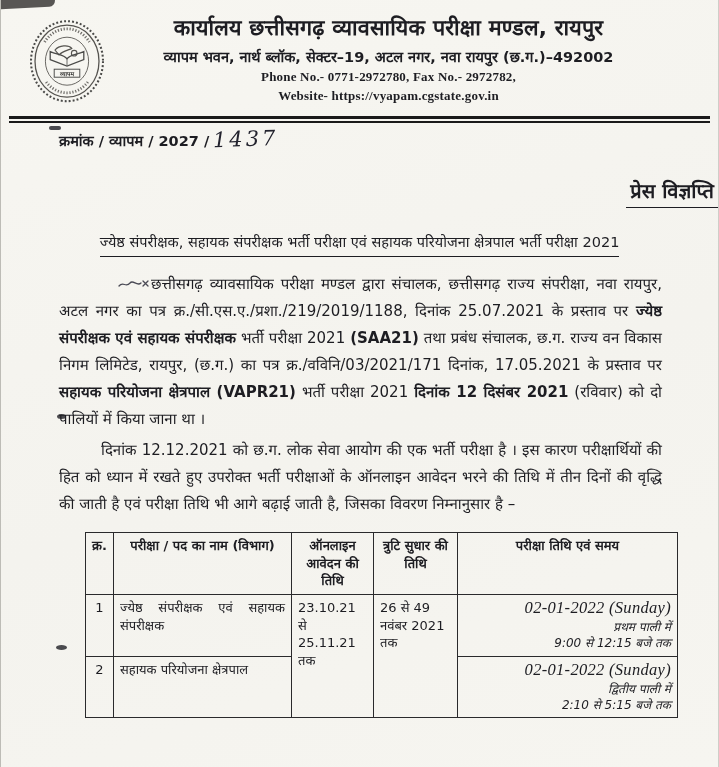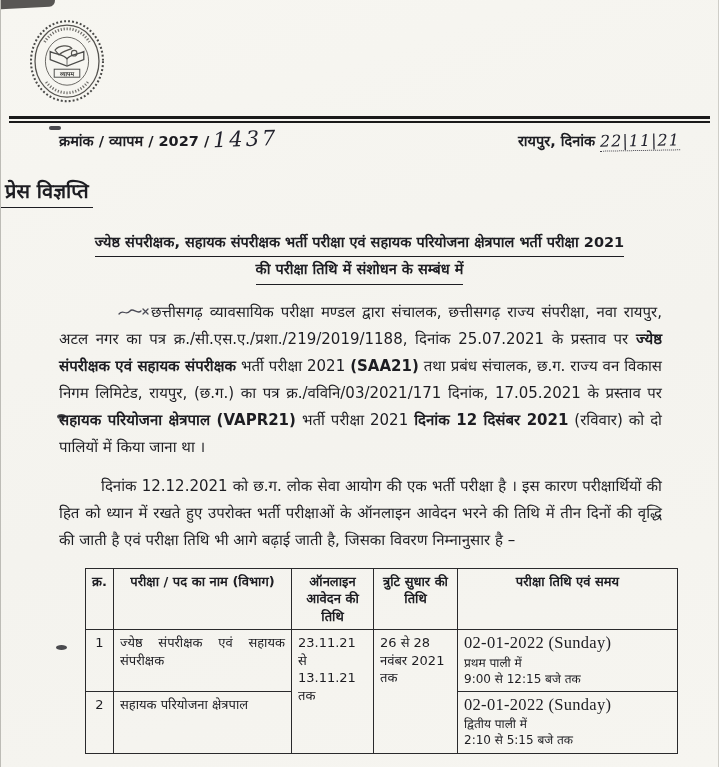--- a/index.html
+++ b/index.html
@@ -48,56 +48,56 @@
     margin:4px 38px 0 58px; font-size:14.5px; font-weight:bold;
   }
   .hand {
     font-family:"DejaVu Serif","Liberation Serif",serif;
     font-style:italic; color:#23232e; font-weight:normal;
   }
   .ref-no { font-size:21px; letter-spacing:3px; display:inline-block; transform:rotate(-2deg); margin-left:4px; }
   .ref-date { font-size:16px; letter-spacing:1px; border-bottom:1.5px dotted #44444c; margin-left:5px; display:inline-block; transform:rotate(-1deg); }
 
   
-  .press-title { text-align:left; margin-top:26px; }
+  .press-title { text-align:right; margin-top:26px;padding-left:26px; }
   .press-title span {
     font-size:20px; font-weight:bold; display:inline-block;
     border-bottom:1.6px solid #1d1d22; padding:0 4px 3px;
   }
-  .subject { text-align:center; margin-top:22px; font-weight:bold; font-size:14.5px; line-height:1.75; }
+  .subject { text-align:center; margin-top:22px; font-weight:normal; font-size:14.5px; line-height:1.75; }
   .subject span { display:inline-block; border-bottom:1.4px solid #1d1d22; padding-bottom:1px; }
 
   
   .body-para {
     margin:14px 56px 0 58px; text-align:justify;
     font-size:15px; line-height:27px;
   }
   .para1 { text-indent:92px; position:relative; }
-  .para2 { text-indent:42px; margin-top:12px; }
+  .para2 { text-indent:42px; margin-top:4px; }
   .b { font-weight:bold; }
   .scribble { position:absolute; left:58px; top:6px; }
 
   
   .exam-table {
     border-collapse:collapse; margin:14px 0 0 84px;
     width:592px; table-layout:fixed;
     font-size:13px; line-height:1.35;
   }
   .exam-table th, .exam-table td {
     border:1.6px solid #2a2a2c; vertical-align:top; padding:4px 6px;
   }
   .exam-table th { font-weight:600; text-align:center; }
   .col-sno { width:28px; }
   .col-name { width:178px; }
   .col-online { width:82px; }
   .col-corr { width:84px; }
   .col-datetime { width:220px; }
   td.sno { text-align:center; }
   td.name { text-align:justify; }
-  td.datetime { text-align:left; padding-top:2px; }
+  td.datetime { text-align:right; padding-top:2px;font-style:italic; }
   .sunday {
     font-family:"Liberation Serif","DejaVu Serif",serif;
     font-size:16.5px; letter-spacing:.3px;
   }
   .shift-line { font-size:12px; }
   .time-line { font-size:12px; }
   tr.row1 td { height:44px; }
   tr.row2 td { height:48px; }
 </style>
 </head>
@@ -119,39 +119,41 @@
         <path d="M22,30 A34,38 0 0 1 78,30" fill="none" stroke="#6e6c68" stroke-width="3.5" stroke-dasharray="1.5 2.2"></path>
         <path d="M24,80 A34,38 0 0 0 76,80" fill="none" stroke="#6e6c68" stroke-width="3.5" stroke-dasharray="1.5 2.2"></path>
         <circle cx="59" cy="44" r="3.5" fill="none" stroke="#55534f" stroke-width="1.4"></circle>
         <path d="M35,40 C40,34 52,33 56,38 C52,40 44,42 40,46 Z" fill="none" stroke="#55534f" stroke-width="1.4"></path>
         <path d="M29,52 L50,60 L71,52 L71,42 C62,46 54,46 50,51 C46,46 38,46 29,42 Z" fill="none" stroke="#4a4a48" stroke-width="1.6"></path>
         <line x1="50" y1="51" x2="50" y2="59" stroke="#4a4a48" stroke-width="1"></line>
         <rect x="34" y="64" width="32" height="10" fill="#f6f5f0" stroke="#4a4a48" stroke-width="1.2"></rect>
         <text x="50" y="72" text-anchor="middle" font-size="7.5" font-weight="bold" fill="#3a3a38">व्यापम</text>
       </svg>
     </div>
+    <div class="head-text">
+      <div class="org-name">कार्यालय छत्तीसगढ़ व्यावसायिक परीक्षा मण्डल, रायपुर</div>
+      <div class="org-addr">व्यापम भवन, नार्थ ब्लॉक,  सेक्टर–19, अटल नगर, नवा रायपुर (छ.ग.)–492002</div>
+      <div class="org-phone">Phone No.- 0771-2972780,  Fax No.-  2972782,</div>
+      <div class="org-web">Website- https://vyapam.cgstate.gov.in</div>
+    </div>
   </div>
 
   <div class="rule"></div>
 
   <div class="ref-line">
     <div>
       <span>क्रमांक / व्यापम / 2027 /</span><span class="hand ref-no">1437</span>
     </div>
-    <div>
-      <span>रायपुर, दिनांक</span><span class="hand ref-date">22|11|21</span>
-    </div>
   </div>
 
   <div class="press-title">
     <span>प्रेस विज्ञप्ति</span>
   </div>
   <div class="subject">
     <span>ज्येष्ठ संपरीक्षक, सहायक संपरीक्षक भर्ती परीक्षा एवं सहायक परियोजना क्षेत्रपाल भर्ती परीक्षा 2021</span><br>
-    <span>की परीक्षा तिथि में संशोधन के सम्बंध में</span>
   </div>
 
   <div class="body-para para1">
     <svg class="scribble" width="34" height="14" viewBox="0 0 34 14">
       <path d="M2,9 C6,4 9,11 13,6 C16,2 20,10 24,6 M26,4 L31,9 M31,4 L26,9" fill="none" stroke="#4a4a55" stroke-width="1.3" stroke-linecap="round"></path>
     </svg>
   <span>छत्तीसगढ़ व्यावसायिक परीक्षा मण्डल द्वारा संचालक, छत्तीसगढ़ राज्य संपरीक्षा, नवा रायपुर, अटल नगर का पत्र क्र./सी.एस.ए./प्रशा./219/2019/1188, दिनांक 25.07.2021 के प्रस्ताव पर </span><span class="b">ज्येष्ठ संपरीक्षक एवं सहायक संपरीक्षक</span><span> भर्ती परीक्षा 2021 </span><span class="b">(SAA21)</span><span>  तथा प्रबंध संचालक, छ.ग. राज्य वन विकास निगम लिमिटेड, रायपुर, (छ.ग.) का पत्र क्र./वविनि/03/2021/171 दिनांक, 17.05.2021 के प्रस्ताव पर </span><span class="b">सहायक परियोजना क्षेत्रपाल  (VAPR21)</span><span> भर्ती परीक्षा 2021 </span><span class="b">दिनांक 12 दिसंबर 2021</span><span> (रविवार) को दो पालियों में किया जाना था ।</span></div>
 
   <div class="body-para para2">दिनांक 12.12.2021 को छ.ग. लोक सेवा आयोग की एक भर्ती परीक्षा है । इस कारण परीक्षार्थियों की हित को ध्यान में रखते हुए उपरोक्त भर्ती परीक्षाओं के ऑनलाइन आवेदन भरने की तिथि में तीन दिनों की वृद्धि की जाती है एवं परीक्षा तिथि भी आगे बढ़ाई जाती है, जिसका विवरण निम्नानुसार है –</div>
 
@@ -167,22 +169,22 @@
         <tr>
       <th>क्र.</th>
       <th>परीक्षा / पद का नाम (विभाग)</th>
       <th>ऑनलाइन आवेदन की तिथि</th>
       <th>त्रुटि सुधार की तिथि</th>
       <th>परीक्षा तिथि एवं समय</th>
     </tr>
     <tr class="row1">
       <td class="sno">1</td>
       <td class="name">ज्येष्ठ संपरीक्षक एवं सहायक संपरीक्षक</td>
-      <td rowspan="2">23.11.21 से 13.11.21 तक</td>
-      <td rowspan="2">26 से 28 नवंबर 2021 तक</td>
+      <td rowspan="2">23.10.21 से 25.11.21 तक</td>
+      <td rowspan="2">26 से 49 नवंबर 2021 तक</td>
       <td class="datetime">
         <div class="sunday">02-01-2022 (Sunday)</div>
         <div class="shift-line">प्रथम पाली में</div>
         <div class="time-line">9:00 से 12:15 बजे तक</div>
       </td>
     </tr>
     <tr class="row2">
       <td class="sno">2</td>
       <td class="name">सहायक परियोजना क्षेत्रपाल</td>
       <td class="datetime">

